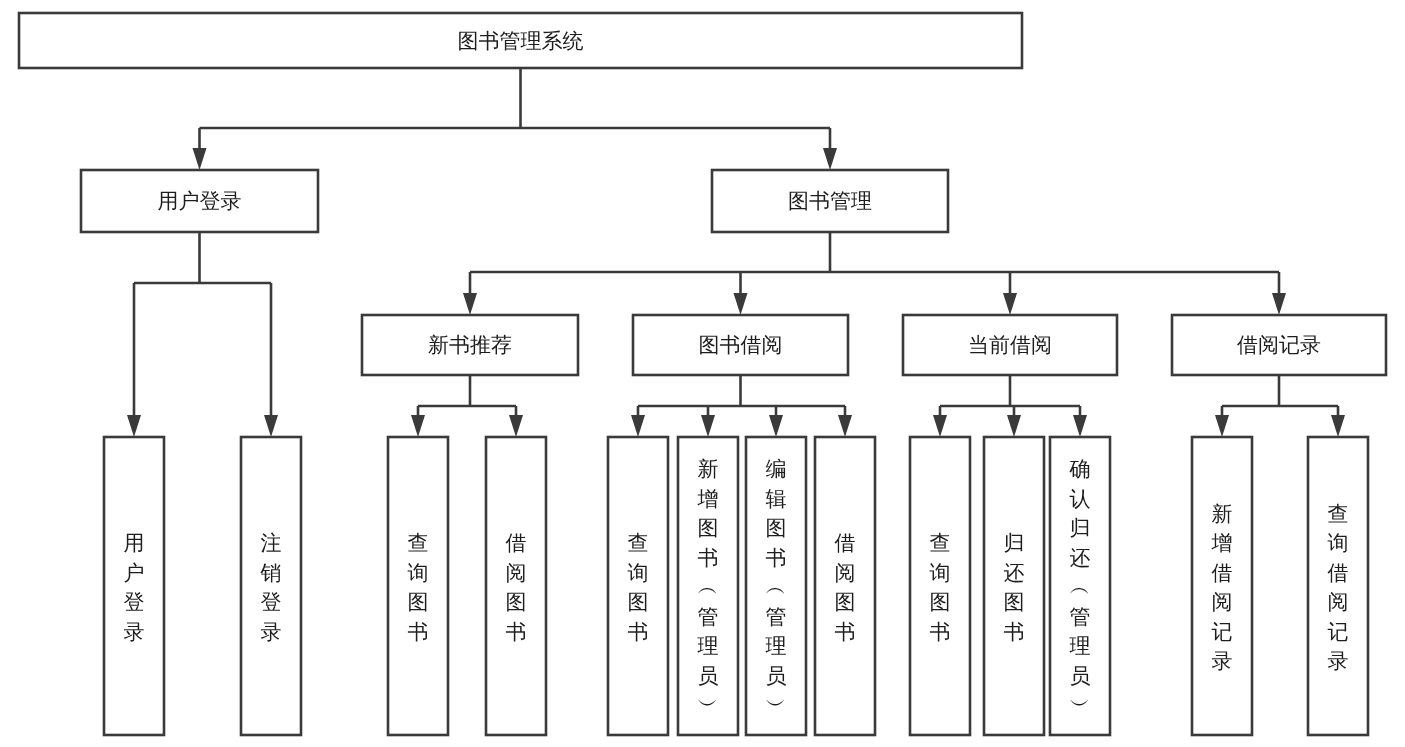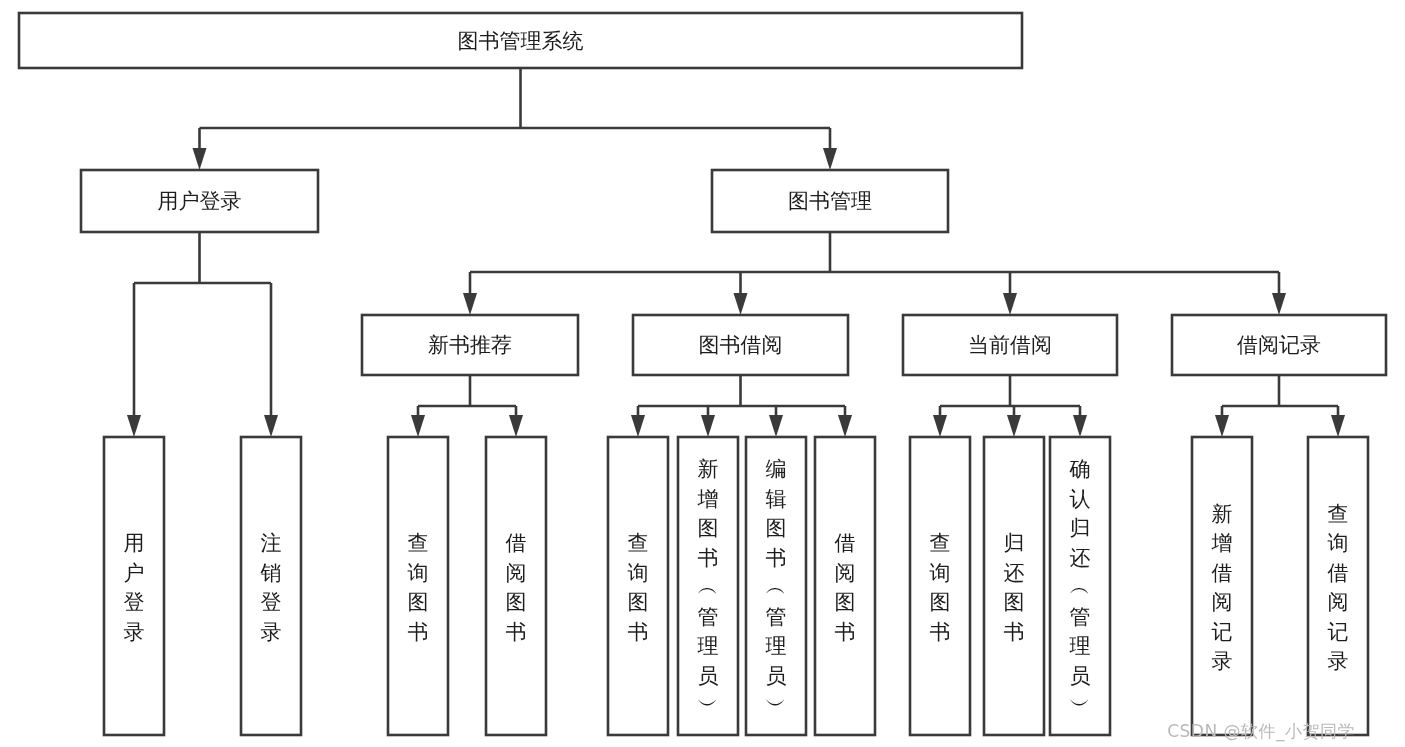--- a/index.html
+++ b/index.html
@@ -217,14 +217,13 @@
         <g>
           <rect class="node-box" x="1192" y="437" width="60" height="298"></rect>
           <text class="node-label-v" x="1222" y="520.51"><tspan x="1222" dy="0">新</tspan><tspan x="1222" dy="29.5">增</tspan><tspan x="1222" dy="29.5">借</tspan><tspan x="1222" dy="29.5">阅</tspan><tspan x="1222" dy="29.5">记</tspan><tspan x="1222" dy="29.5">录</tspan></text>
         </g>
         <g>
           <rect class="node-box" x="1308" y="437" width="60" height="298"></rect>
           <text class="node-label-v" x="1338" y="520.51"><tspan x="1338" dy="0">查</tspan><tspan x="1338" dy="29.5">询</tspan><tspan x="1338" dy="29.5">借</tspan><tspan x="1338" dy="29.5">阅</tspan><tspan x="1338" dy="29.5">记</tspan><tspan x="1338" dy="29.5">录</tspan></text>
         </g>
       </g>
   </svg>
-  <div class="watermark-text">CSDN @软件_小贺同学</div>
 </div>
 
 </body></html>

